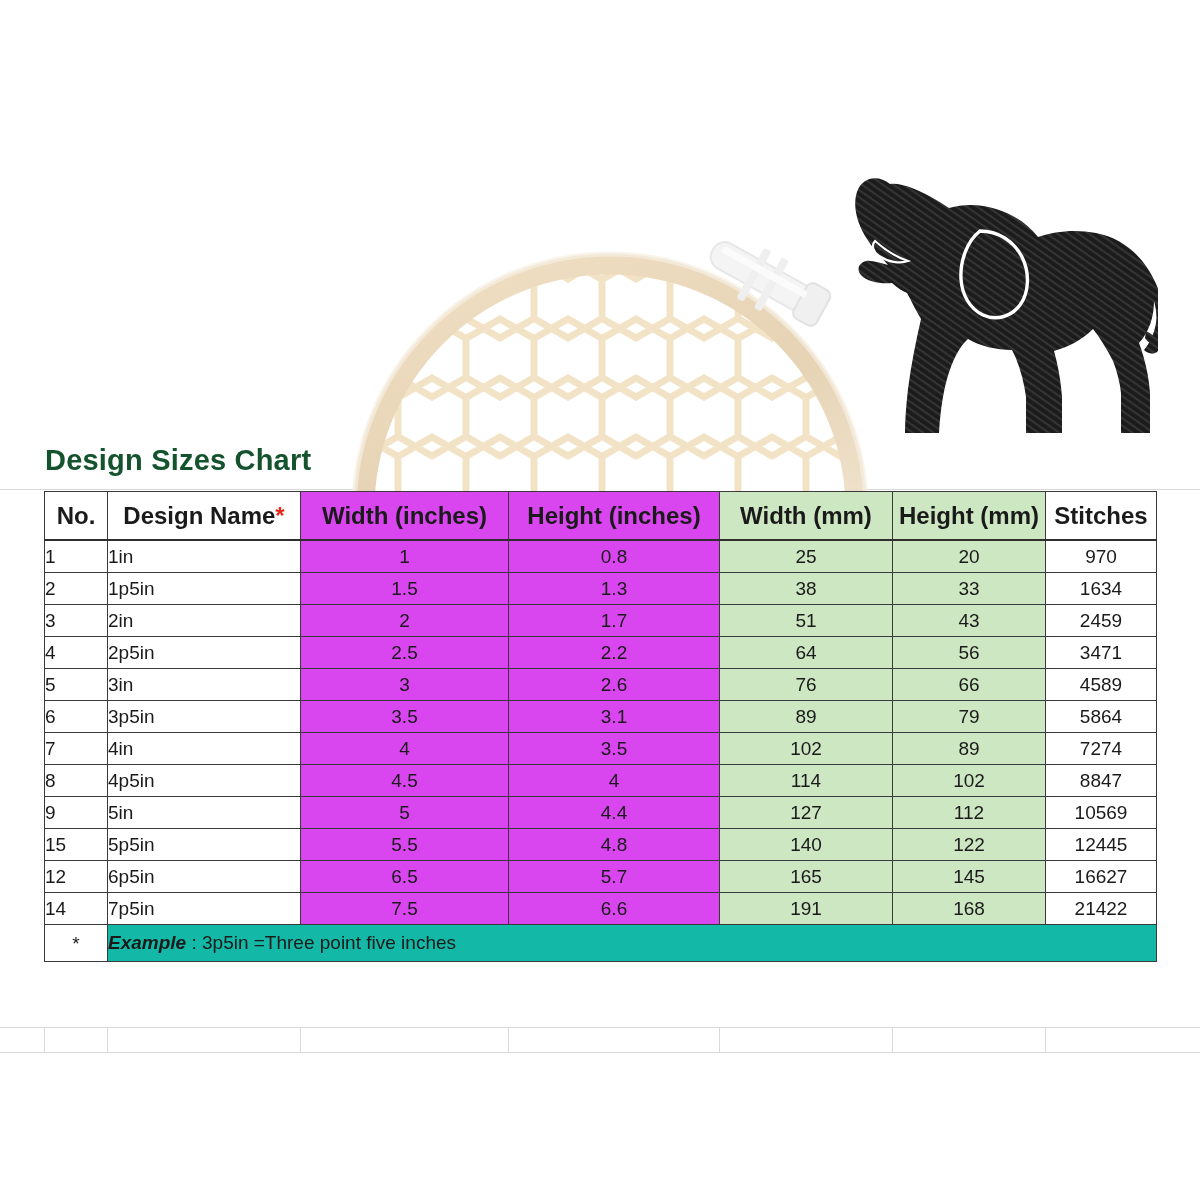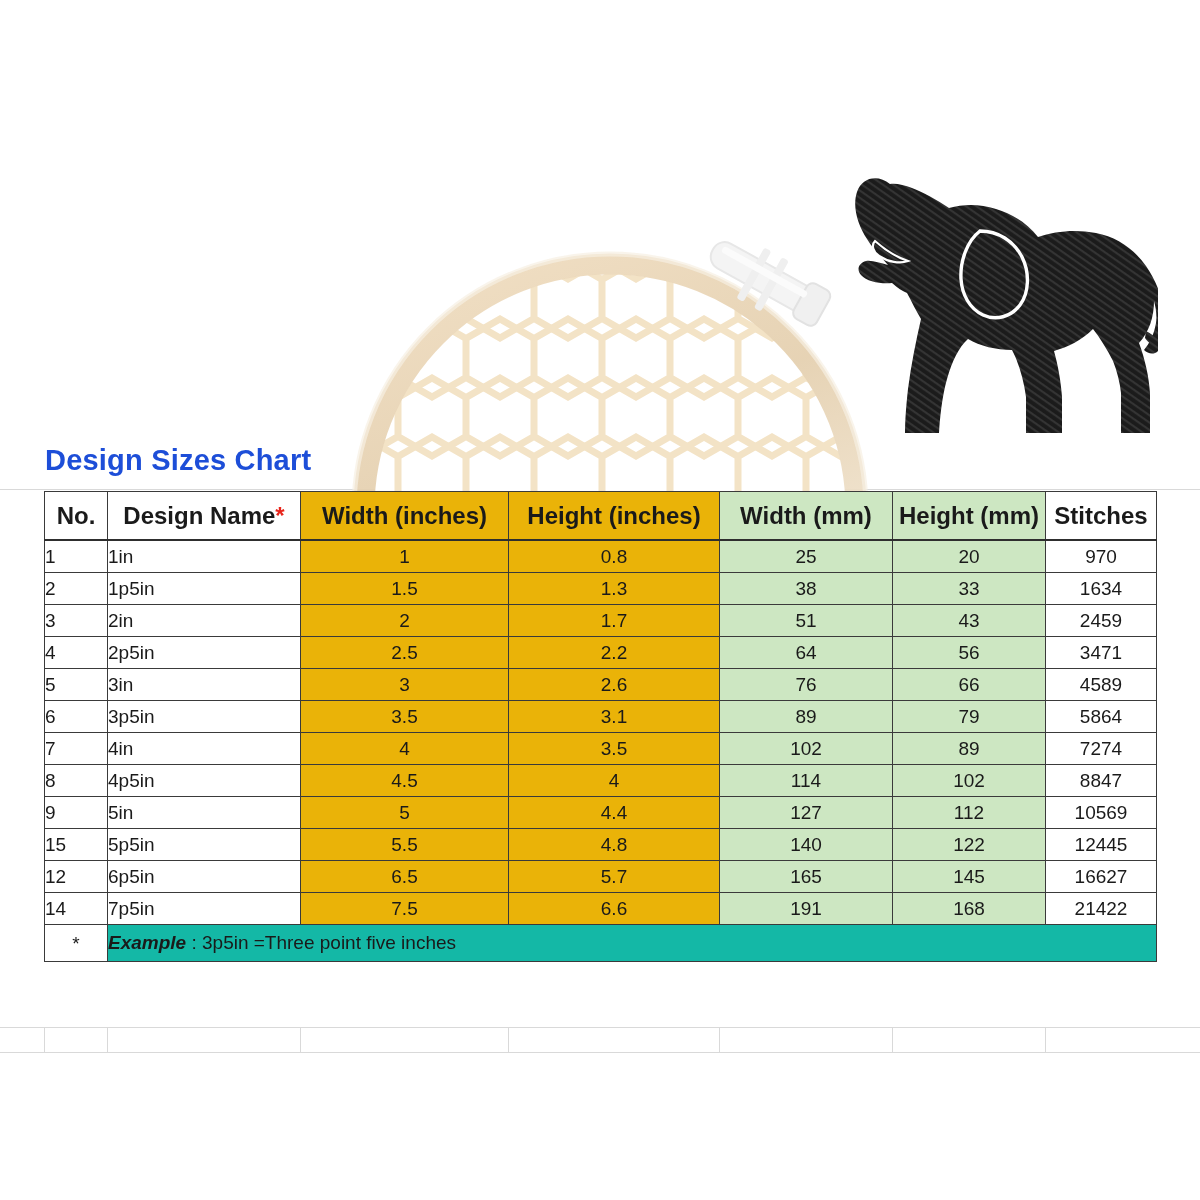--- a/index.html
+++ b/index.html
@@ -81,21 +81,21 @@
   .sheet-grid.h { height: 1px; left: 0; width: 1200px; }
   .sheet-grid.v { width: 1px; }
 
   
   #page-title {
     position: absolute;
     left: 45px;
     top: 444px;
     font-size: 29px;
     font-weight: bold;
-    color: #1d4ed8;
+    color: #14532d;
     letter-spacing: 0.2px;
   }
 
   
   #sizes-table-wrap {
     position: absolute;
     left: 44px;
     top: 491px;
     width: 1112px;
   }
@@ -130,21 +130,21 @@
   .c-no     { width: 63px; }
   .c-name   { width: 193px; }
   .c-win    { width: 208px; }
   .c-hin    { width: 211px; }
   .c-wmm    { width: 173px; }
   .c-hmm    { width: 153px; }
   .c-st     { width: 111px; }
 
   
   .bg-white  { background-color: #ffffff; }
-  .bg-lgreen { background-color: #eab308; }
+  .bg-lgreen { background-color: #d946ef; }
   .bg-mgreen { background-color: #cde7c2; }
   .ta-center { text-align: center; }
 
   
   .sep-left  { border-left: 3px solid #2e2e2e; }
 
   
   td.note-cell {
     text-align: left;
     padding-left: 16px;

